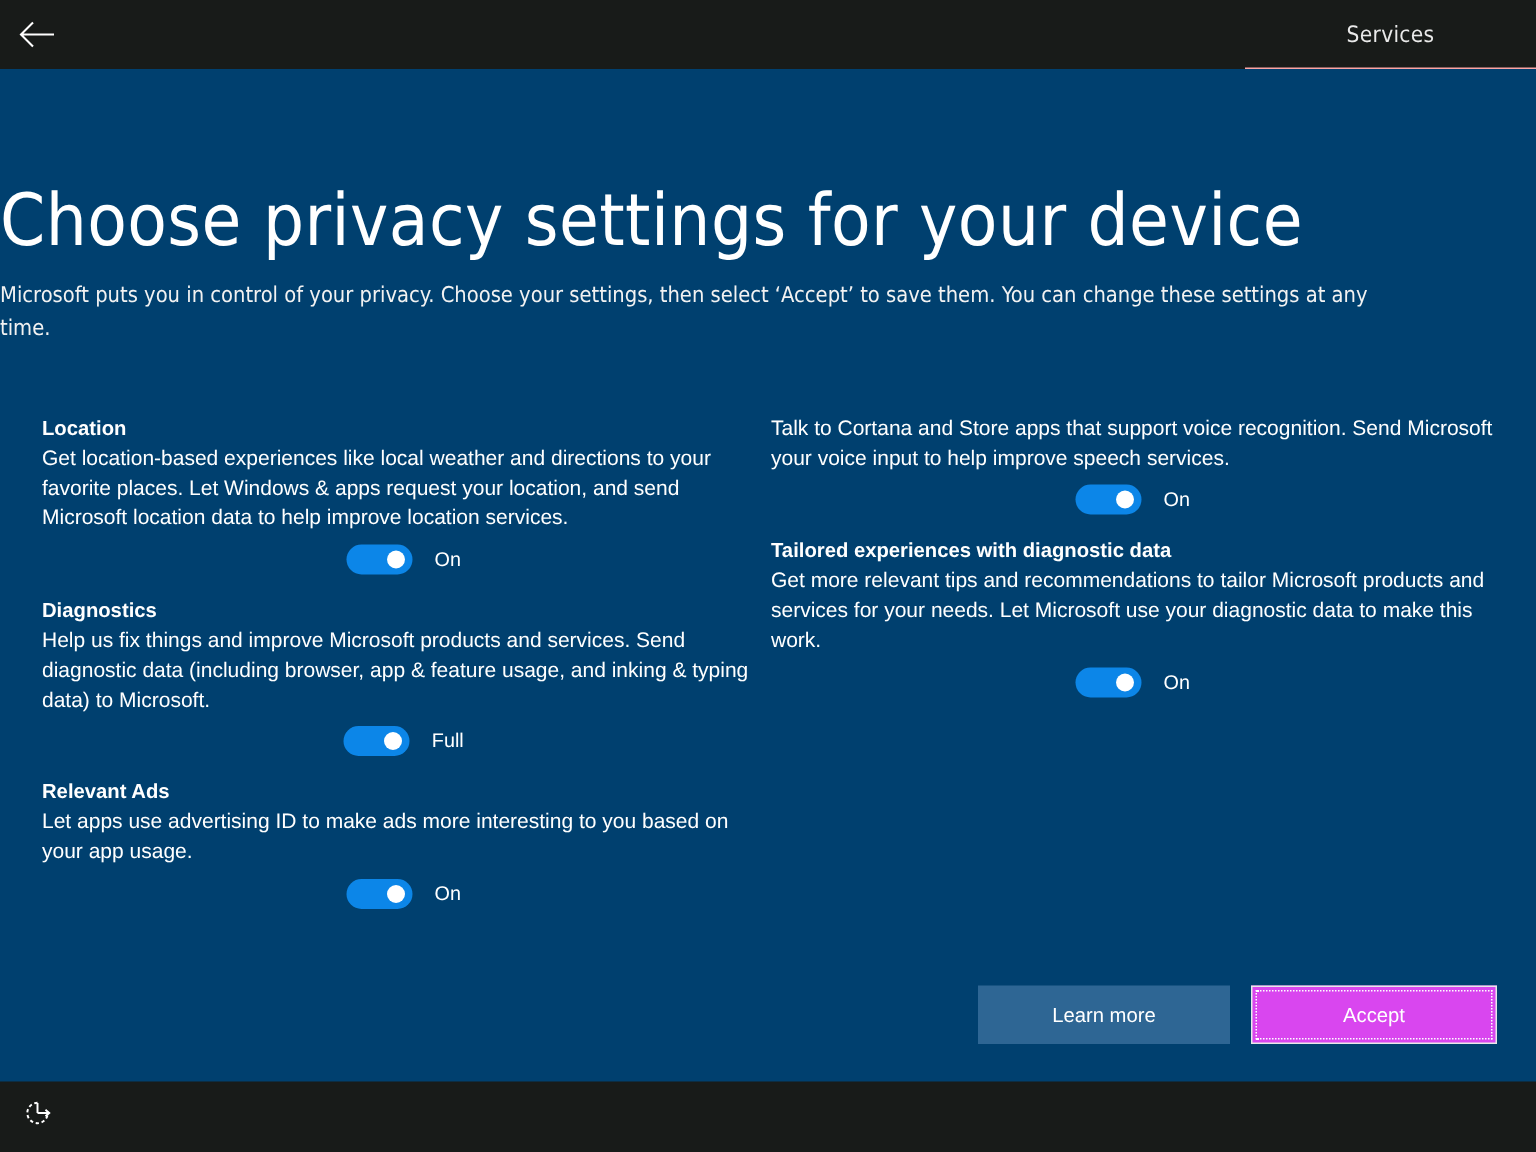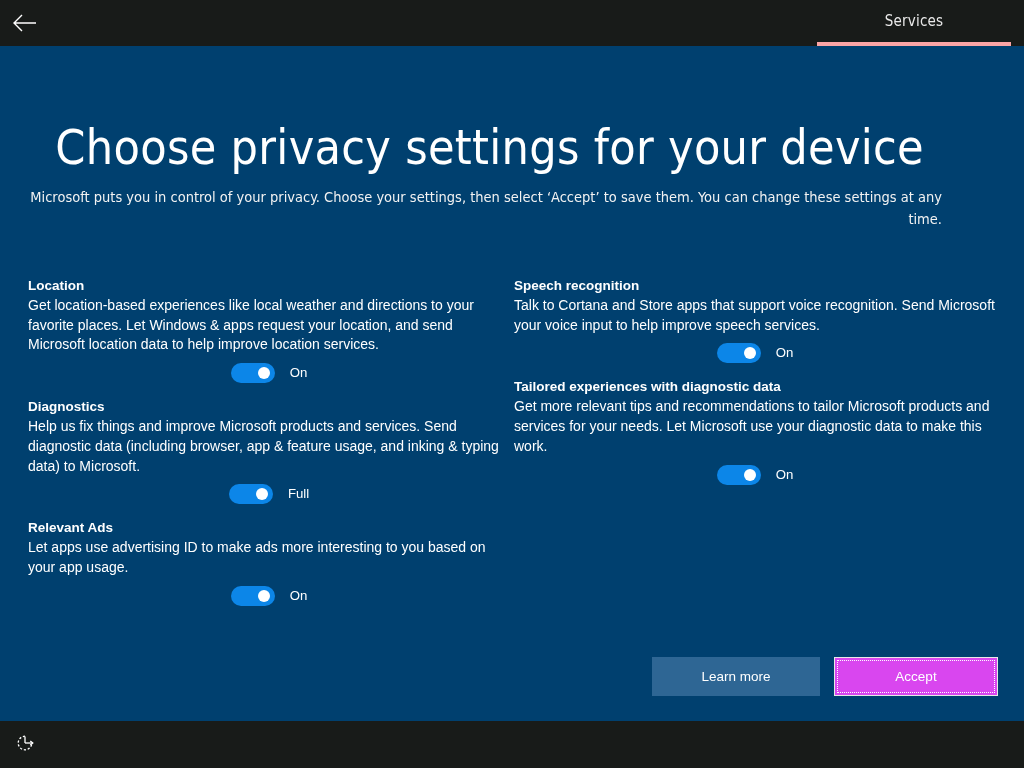--- a/index.html
+++ b/index.html
@@ -31,28 +31,28 @@
     height: 46px;
     display: flex;
     align-items: center;
     justify-content: center;
     cursor: pointer;
   }
   .back-btn svg { display: block; }
   .topbar-spacer { flex: 1 1 auto; }
   .services-tab {
     position: absolute;
-    right: 13px; top: 0;
+    right: 0; top: 0;
     width: 194px;
     height: 46px;
     display: flex;
     align-items: center;
     justify-content: center;
     box-sizing: border-box;
-    border-bottom: 4px solid #fca5a5;
+    border-bottom: 1px solid #fca5a5;
     cursor: pointer;
   }
   .services-tab span {
     font-size: 15px;
     color: #e9e9e9;
     font-family: "DejaVu Sans Condensed", "Liberation Sans", sans-serif;
     letter-spacing: .2px;
   }
 
   
@@ -70,24 +70,24 @@
     height: 47px;
     display: flex;
     align-items: center;
     justify-content: center;
     cursor: pointer;
   }
 
   
   .heading-wrap {
     position: absolute;
-    left: 12px;
+    left: 0;
     top: 118px;
     width: 912px;
-    text-align: right;
+    text-align: left;
   }
   .page-title {
     font-size: 48px;
     font-weight: 300;
     line-height: 58px;
     letter-spacing: .3px;
     color: #ffffff;
     font-family: "DejaVu Sans Condensed", "Liberation Sans", sans-serif;
     margin: 0;
   }
@@ -266,21 +266,20 @@
         </div>
         <span class="toggle-label">On</span>
       </div>
     </div>
 
   </div>
 
   <div class="col col-right">
 
     <div class="setting">
-      <p class="setting-title">Speech recognition</p>
       <p class="setting-desc">Talk to Cortana and Store apps that support voice recognition. Send Microsoft your voice input to help improve speech services.</p>
       <div class="toggle-row">
         <div class="toggle">
           <div class="knob"></div>
         </div>
         <span class="toggle-label">On</span>
       </div>
     </div>
 
     <div class="setting">

